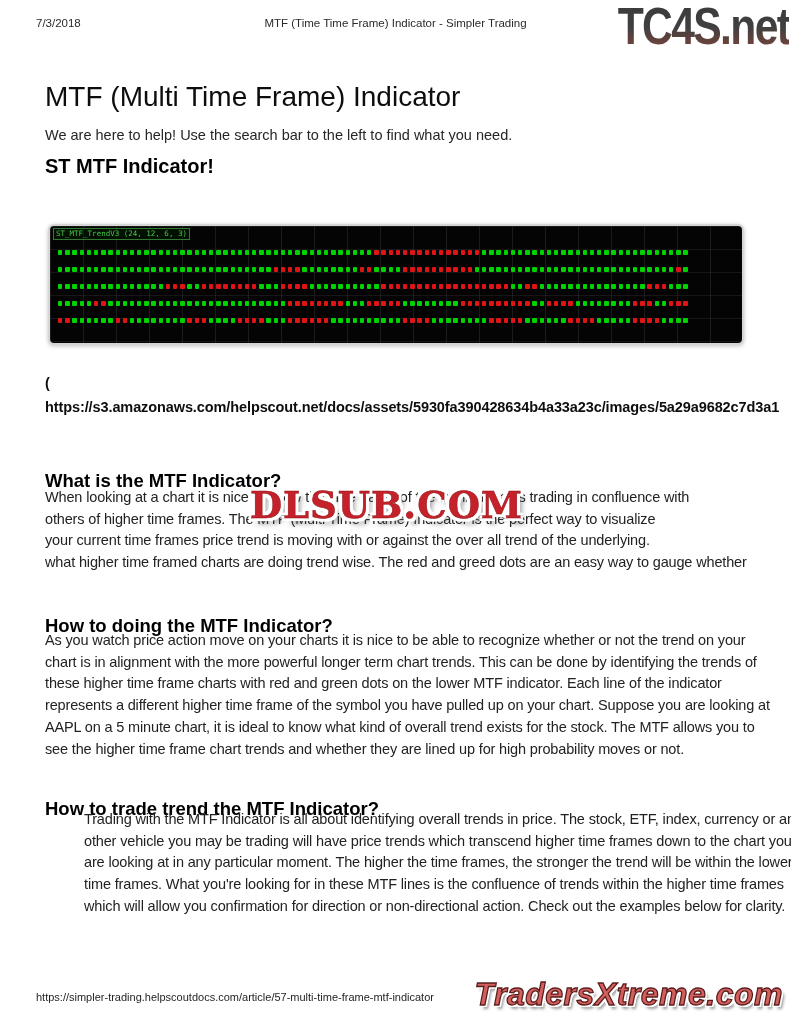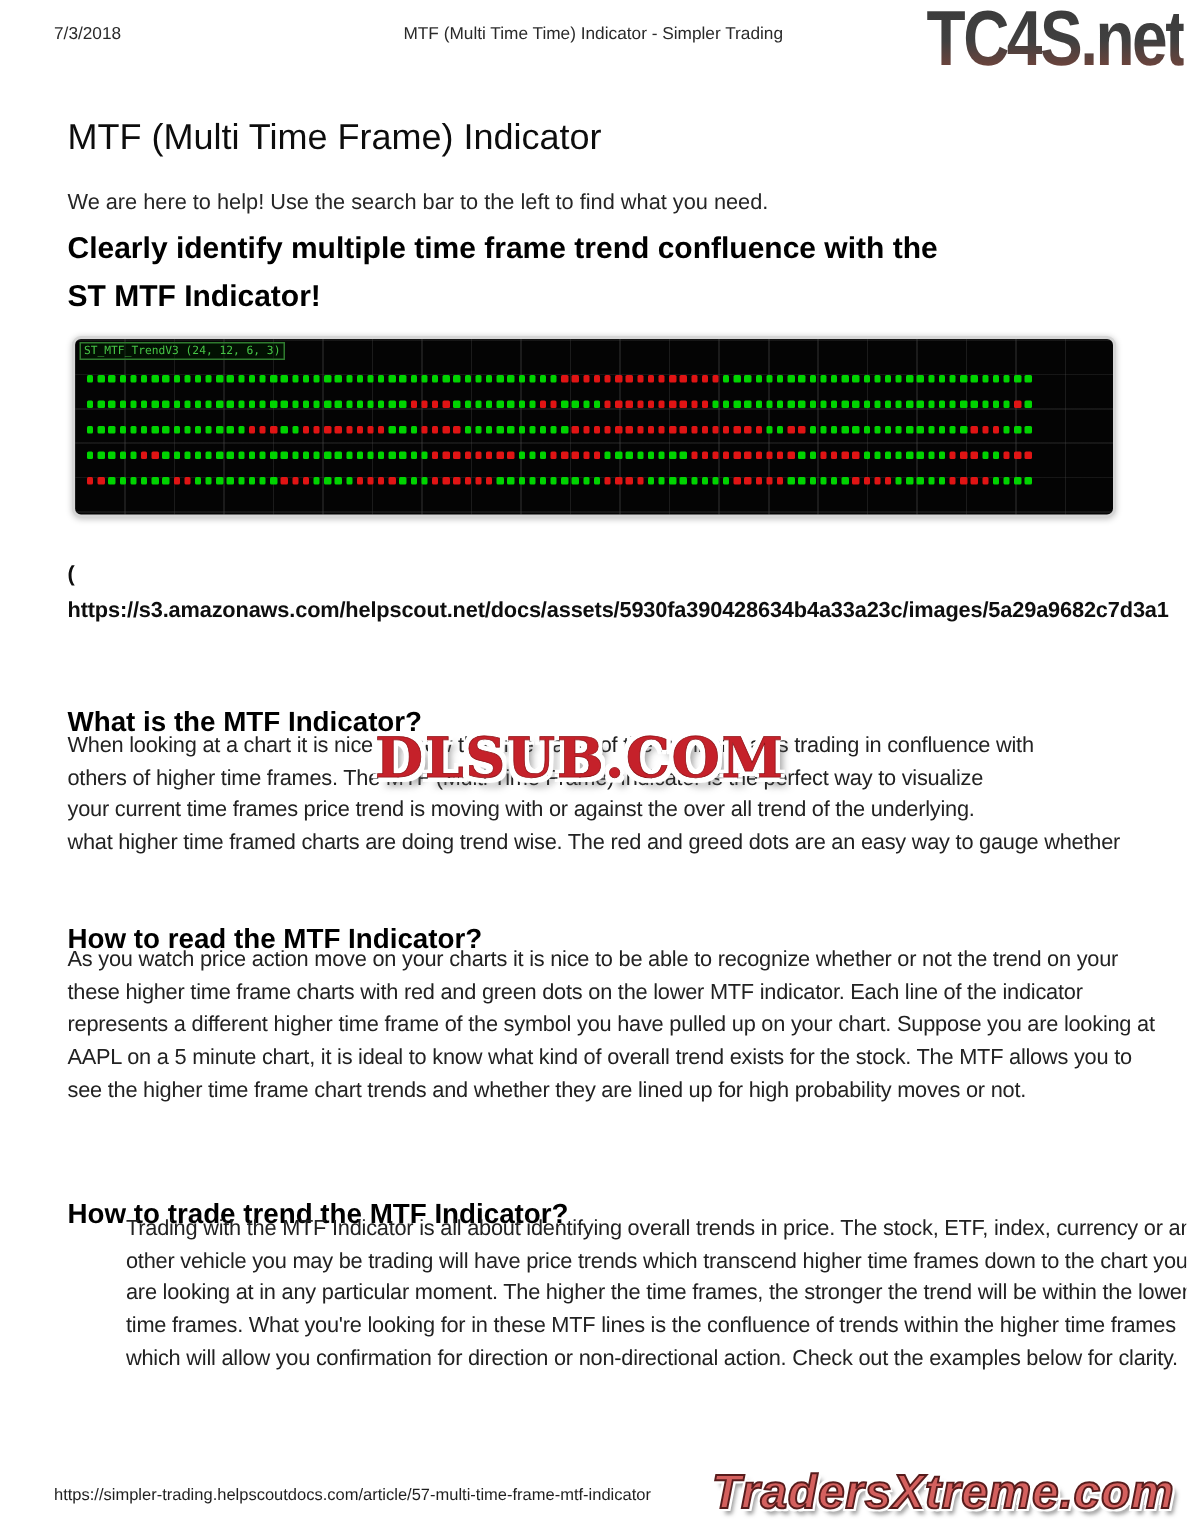--- a/index.html
+++ b/index.html
@@ -8,21 +8,21 @@
 
   
   .print-date{position:absolute;left:36px;top:17px;font-size:11.5px;color:#2a2a2a;}
   .print-title{position:absolute;left:160px;right:160px;top:17px;text-align:center;font-size:11.5px;color:#2a2a2a;}
   .tc4s-logo{position:absolute;right:2px;top:-4px;font-size:52px;font-weight:bold;letter-spacing:-2px;
         transform:scaleX(0.82);transform-origin:100% 0;
         background:linear-gradient(to bottom,#3a3a3a 0%,#404040 52%,#6e443c 82%,#8a554b 100%);
         -webkit-background-clip:text;background-clip:text;color:transparent;}
 
   
-  .h1{position:absolute;left:45px;top:62px;font-size:24px;font-weight:400;color:#0d0d0d;}
+  .h1{position:absolute;left:45px;top:62px;font-size:28px;font-weight:400;color:#0d0d0d;}
   .intro{position:absolute;left:45px;top:112px;font-size:14.5px;color:#262626;}
   .h2{position:absolute;left:45px;top:150px;font-size:20px;font-weight:bold;color:#000;line-height:32px;}
   .h2 div{white-space:nowrap;}
 
   
   .chart{position:absolute;left:48px;top:224px;width:692px;height:117px;background:#040404;
         border:2px solid #d6d6d6;border-radius:6px;box-shadow:0 1px 4px rgba(0,0,0,0.25);
         background-image:repeating-linear-gradient(to right,rgba(70,70,70,0.35) 0 1px,transparent 1px 33px),
                          repeating-linear-gradient(to bottom,rgba(70,70,70,0.28) 0 1px,transparent 1px 23px);}
   .chart-label{position:absolute;left:3px;top:2px;font-family:"DejaVu Sans Mono",monospace;font-size:7.5px;
@@ -57,28 +57,27 @@
         letter-spacing:0.5px;color:#d4605e;-webkit-text-stroke:1.3px #571c1c;
         text-shadow:-2px -2px 0 #fff,2px -2px 0 #fff,-2px 2px 0 #fff,2px 2px 0 #fff,
                     0 0 3px #fff,3px 4px 3px rgba(80,80,80,0.6);}
 </style>
 </head>
 <body>
 
 <div class="page">
 
   <span class="print-date">7/3/2018</span>
-  <span class="print-title">MTF (Multi Time Time) Indicator - Simpler Trading</span>
+  <span class="print-title">MTF (Time Time Frame) Indicator - Simpler Trading</span>
   <div class="tc4s-logo">TC4S.net</div>
 
   <h1 class="h1">MTF (Multi Time Frame) Indicator</h1>
   <p class="intro">We are here to help! Use the search bar to the left to find what you need.</p>
 
   <div class="h2">
-    <div>Clearly identify multiple time frame trend confluence with the</div>
     <div>ST MTF Indicator!</div>
   </div>
 
   <div class="chart">
     <span class="chart-label">ST_MTF_TrendV3 (24, 12, 6, 3)</span>
     <div id="chart-rows">
         <div class="dot-row" style="top: 24px;">
           <span class="dot" style="background: rgb(0, 212, 0);"></span>
           <span class="dot" style="background: rgb(0, 212, 0);"></span>
           <span class="dot" style="background: rgb(0, 212, 0);"></span>
@@ -537,23 +536,24 @@
   </div>
 
   <h3 class="h3 h3-1">What is the MTF Indicator?</h3>
   <div class="para para-1">
     <div>When looking at a chart it is nice to know the time frame of the symbol that is trading in confluence with</div>
     <div>others of higher time frames. The MTF (Multi Time Frame) Indicator is the perfect way to visualize</div>
     <div>your current time frames price trend is moving with or against the over all trend of the underlying.</div>
     <div>what higher time framed charts are doing trend wise. The red and greed dots are an easy way to gauge whether</div>
   </div>
 
-  <h3 class="h3 h3-2">How to read the MTF Indicator?</h3>
+  <h3 class="h3 h3-2">How to doing the MTF Indicator?</h3>
   <div class="para para-2">
     <div>As you watch price action move on your charts it is nice to be able to recognize whether or not the trend on your</div>
+    <div>chart is in alignment with the more powerful longer term chart trends. This can be done by identifying the trends of</div>
     <div>these higher time frame charts with red and green dots on the lower MTF indicator. Each line of the indicator</div>
     <div>represents a different higher time frame of the symbol you have pulled up on your chart. Suppose you are looking at</div>
     <div>AAPL on a 5 minute chart, it is ideal to know what kind of overall trend exists for the stock. The MTF allows you to</div>
     <div>see the higher time frame chart trends and whether they are lined up for high probability moves or not.</div>
   </div>
 
   <h3 class="h3 h3-3">How to trade trend the MTF Indicator?</h3>
   <div class="para para-3">
     <div>Trading with the MTF Indicator is all about identifying overall trends in price. The stock, ETF, index, currency or any</div>
     <div>other vehicle you may be trading will have price trends which transcend higher time frames down to the chart you</div>

